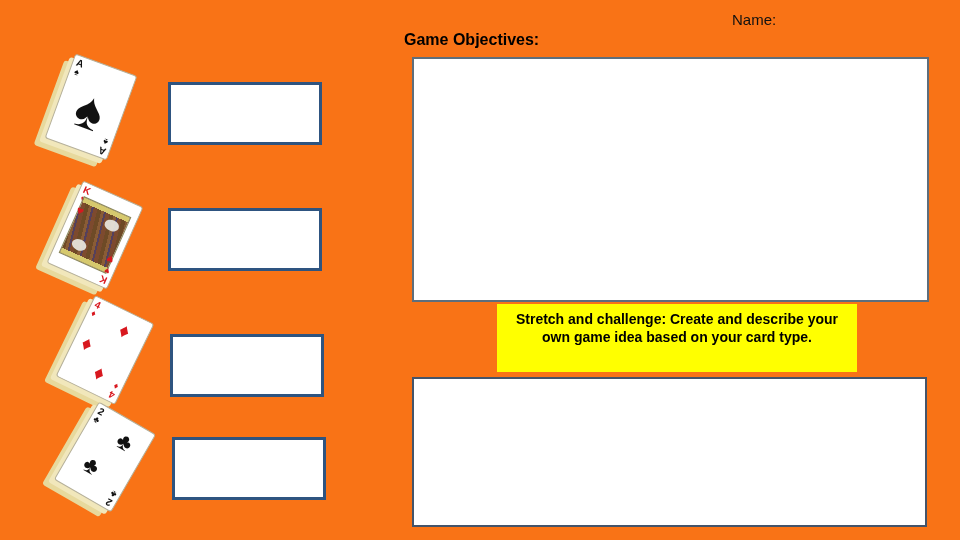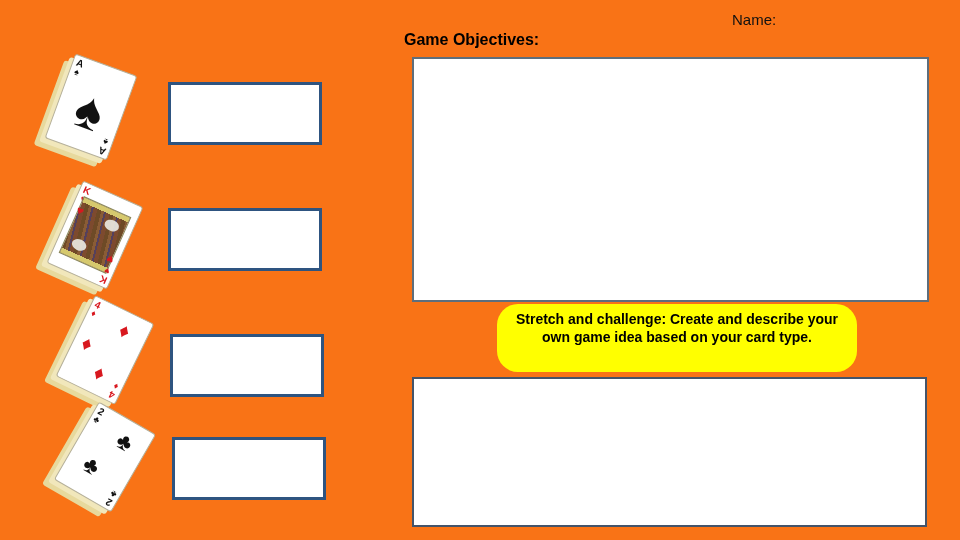--- a/index.html
+++ b/index.html
@@ -25,21 +25,21 @@
     border:2px solid #5e6e7c;background:#ffffff;box-sizing:border-box;
   }
   .idea-box{
     position:absolute;left:412px;top:377px;width:515px;height:150px;
     border:2px solid #44546a;background:#ffffff;box-sizing:border-box;
   }
   .stretch-note{
     position:absolute;left:497px;top:304px;width:360px;height:68px;
     background:#ffff00;box-sizing:border-box;
     padding:7px 8px 0 8px;text-align:center;
-    font-size:14px;font-weight:700;line-height:1.28;color:#000;border-radius:21px;
+    font-size:14px;font-weight:700;line-height:1.28;color:#000;
   }
 
   
   .answer-box{
     position:absolute;left:168px;width:154px;height:63px;
     border:3px solid #2e5480;background:#ffffff;box-sizing:border-box;
   }
   .answer-box.b1{top:82px;}
   .answer-box.b2{top:208px;}
   .answer-box.b3{top:334px;left:170px;}

